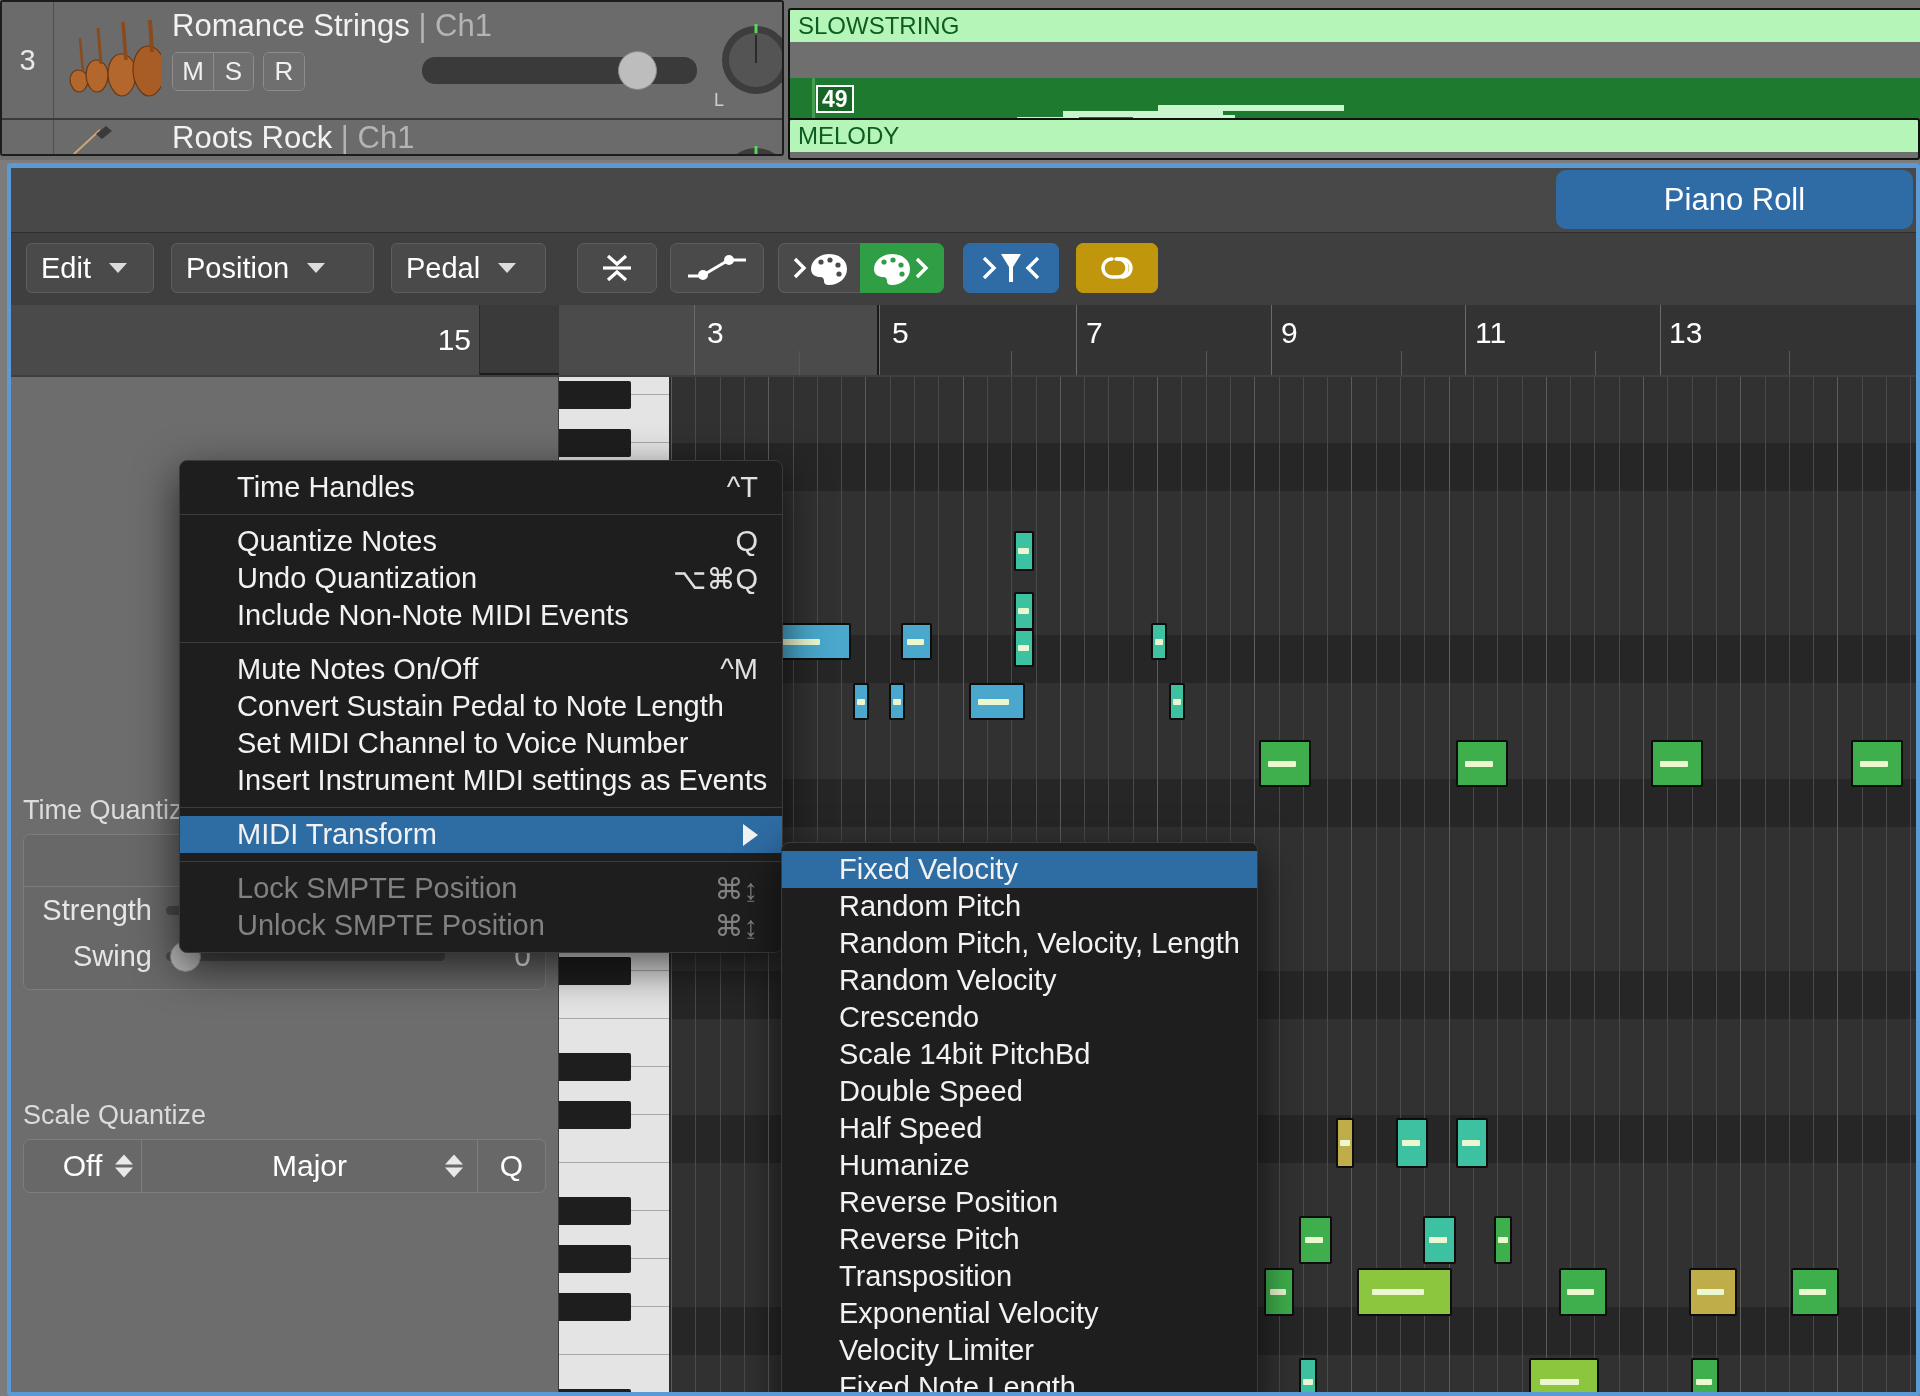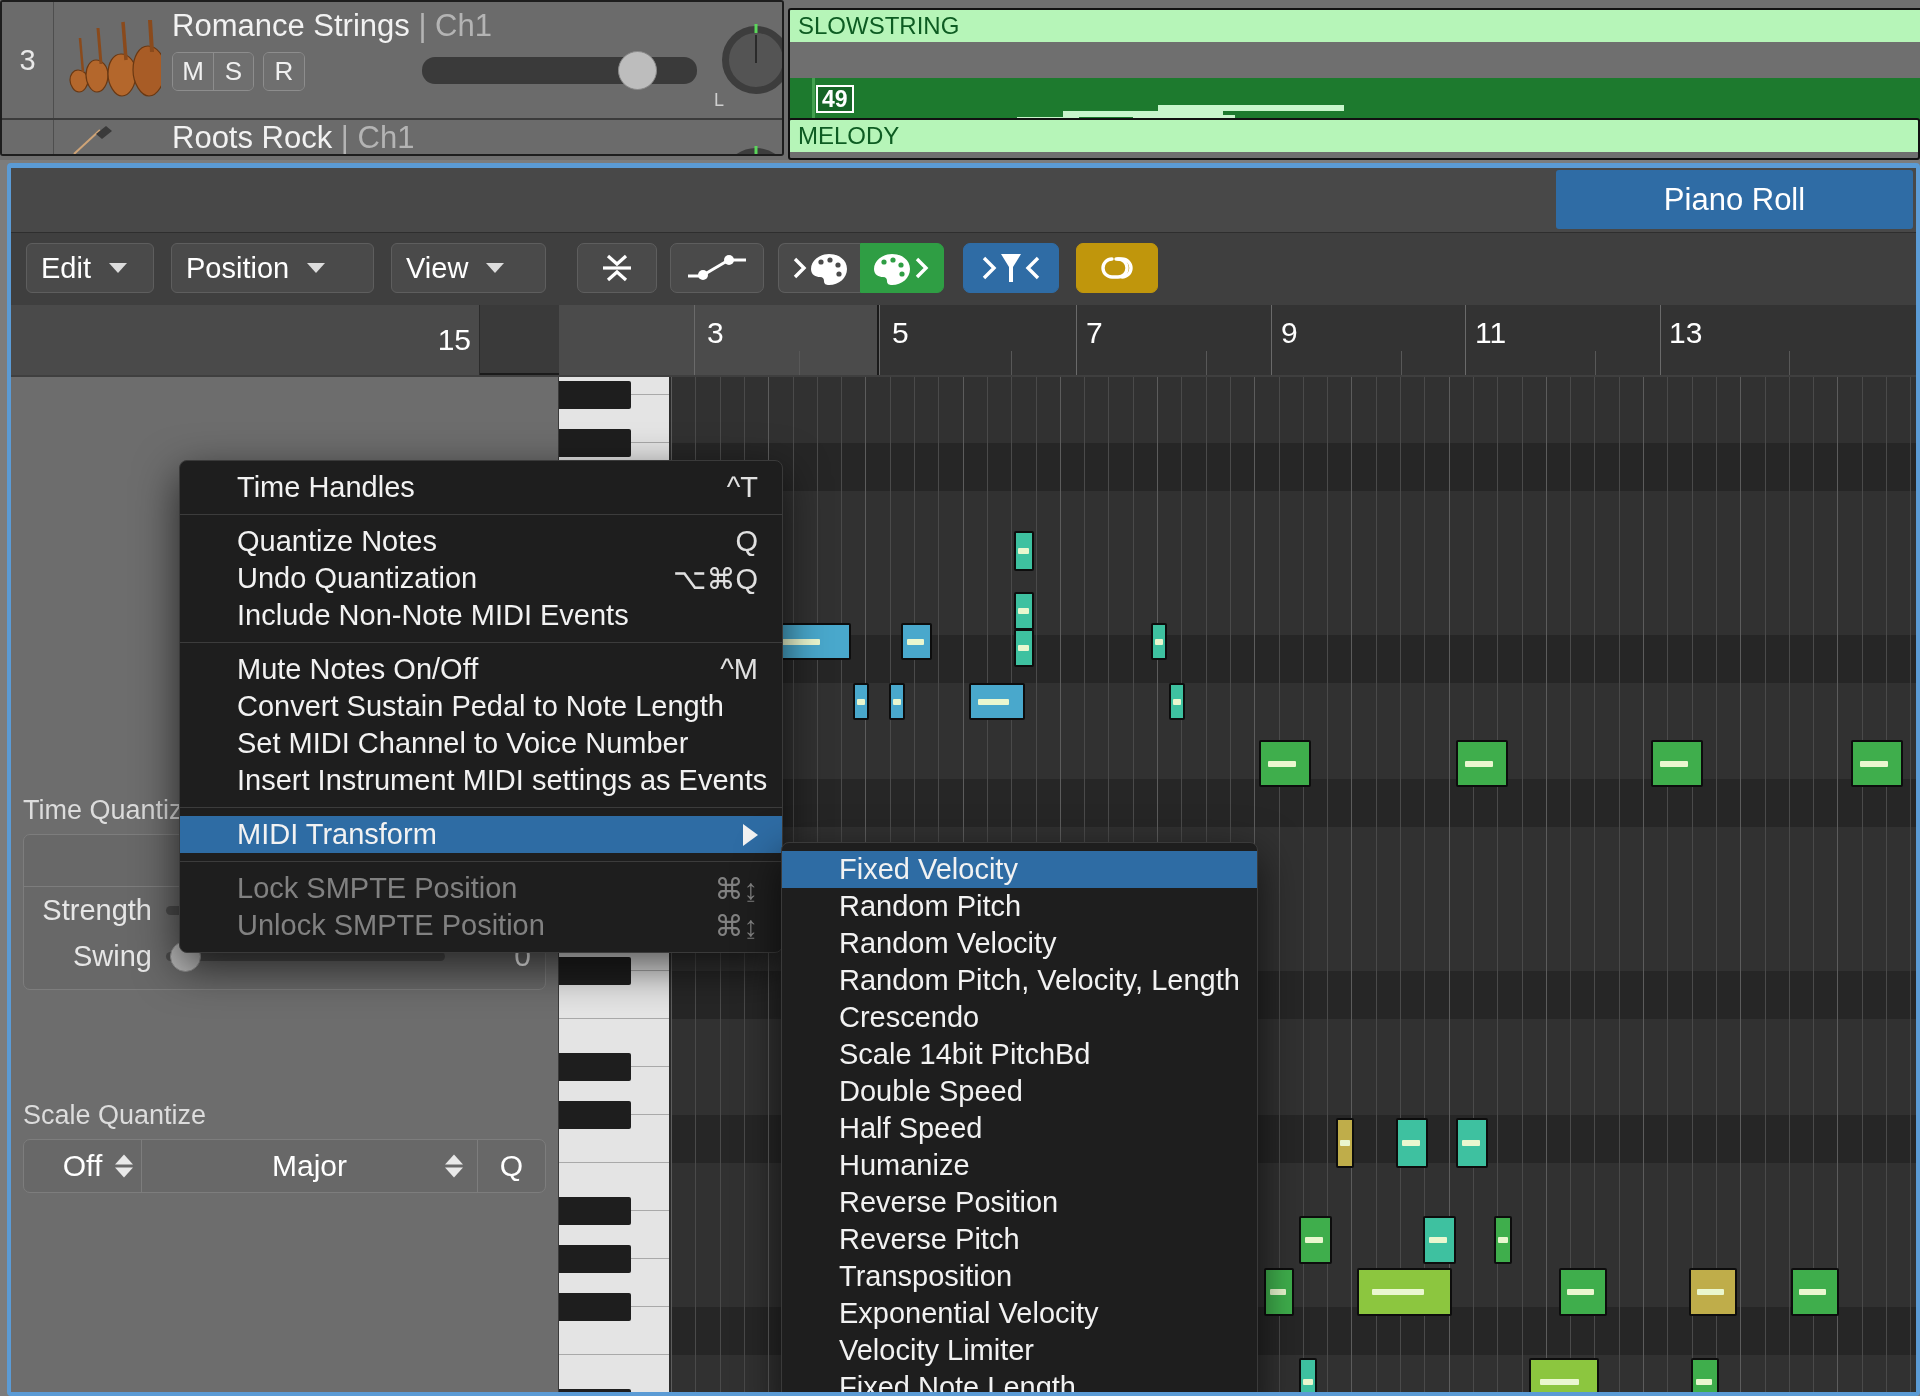--- a/index.html
+++ b/index.html
@@ -55,21 +55,21 @@
   .region-playhead { position: absolute; left: 22px; top: 0; width: 3px; height: 100%; background: #44a050; }
   .midi-bar { position: absolute; background: #c8f5cc; }
 
   
   .pr-window { position: absolute; left: 7px; top: 163px; width: 1913px; height: 1233px;
     background: #3f3f3f; border: 4px solid #5b9bd5; border-top-width: 5px; border-radius: 4px; overflow: hidden; }
   .pr-titlebar { position: absolute; left: 0; top: 0; width: 1905px; height: 65px; background: #484848;
     border-bottom: 1px solid #2e2e2e; }
   .pr-tab { position: absolute; right: 3px; top: 2px; width: 357px; height: 59px; background: #2f6ca5;
     color: #fff; font-size: 31px; display: flex; align-items: center; justify-content: center;
-    border-radius: 3px; }
+    border-radius: 10px; }
 
   .pr-toolbar { position: absolute; left: 0; top: 66px; width: 1905px; height: 70px; background: #3f3f3f; }
   .menu-btn { position: absolute; top: 9px; height: 50px; background: #4a4a4a; border: 1px solid #5e5e5e;
     border-radius: 6px; display: flex; align-items: center; padding: 0 14px; color: #fff; font-size: 29px; gap: 18px; }
   .chev { width: 0; height: 0; border-left: 9px solid transparent; border-right: 9px solid transparent;
     border-top: 10px solid #dcdcdc; }
   .icon-btn { position: absolute; top: 9px; height: 50px; border-radius: 7px; border: 1px solid #5e5e5e;
     background: #4a4a4a; display: flex; align-items: center; justify-content: center; }
 
   
@@ -251,21 +251,21 @@
     <div class="pr-toolbar">
       <div class="menu-btn" style="left:15px; width:128px;">
         <span>Edit</span>
         <span class="chev"></span>
       </div>
       <div class="menu-btn" style="left:160px; width:203px;">
         <span>Position</span>
         <span class="chev"></span>
       </div>
       <div class="menu-btn" style="left:380px; width:155px;">
-        <span>View</span>
+        <span>Pedal</span>
         <span class="chev"></span>
       </div>
 
       <div class="icon-btn" style="left:566px; width:80px;">
         <svg width="40" height="36" viewBox="0 0 40 36">
           <polyline points="11,6 20,14 29,6" fill="none" stroke="#fff" stroke-width="3.2"></polyline>
           <line x1="6" y1="18" x2="34" y2="18" stroke="#fff" stroke-width="3.2"></line>
           <polyline points="11,30 20,22 29,30" fill="none" stroke="#fff" stroke-width="3.2"></polyline>
         </svg>
       </div>
@@ -677,24 +677,24 @@
       </div>
 
     <div class="menu" id="tfMenu">
         <div class="menu-item sel">
           <span>Fixed Velocity</span>
         </div>
         <div class="menu-item">
           <span>Random Pitch</span>
         </div>
         <div class="menu-item">
+          <span>Random Pitch, Velocity, Length</span>
+        </div>
+        <div class="menu-item">
           <span>Random Velocity</span>
-        </div>
-        <div class="menu-item">
-          <span>Random Pitch, Velocity, Length</span>
         </div>
         <div class="menu-item">
           <span>Crescendo</span>
         </div>
         <div class="menu-item">
           <span>Scale 14bit PitchBd</span>
         </div>
         <div class="menu-item">
           <span>Double Speed</span>
         </div>

